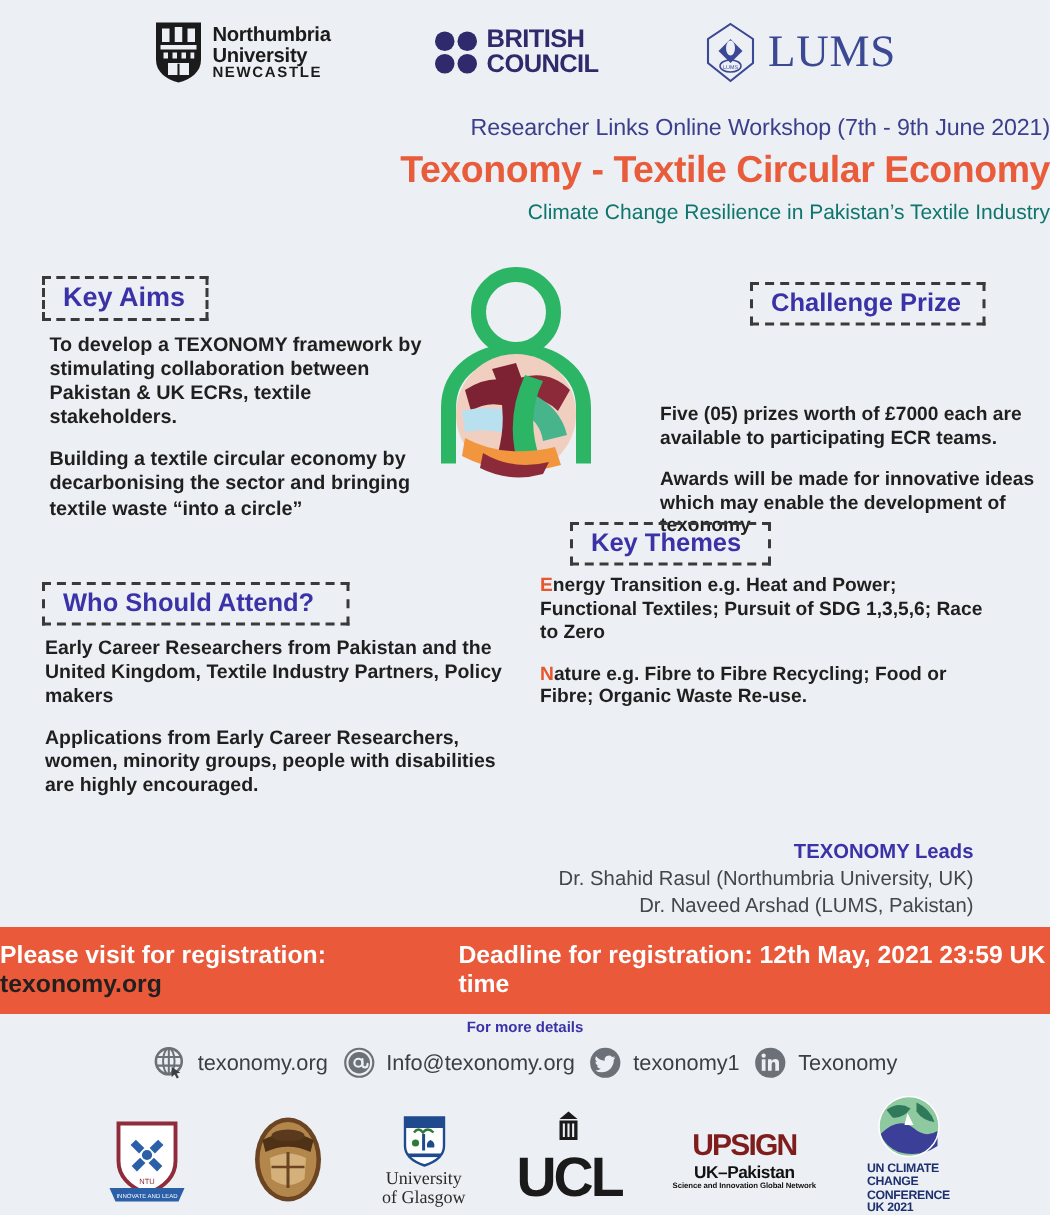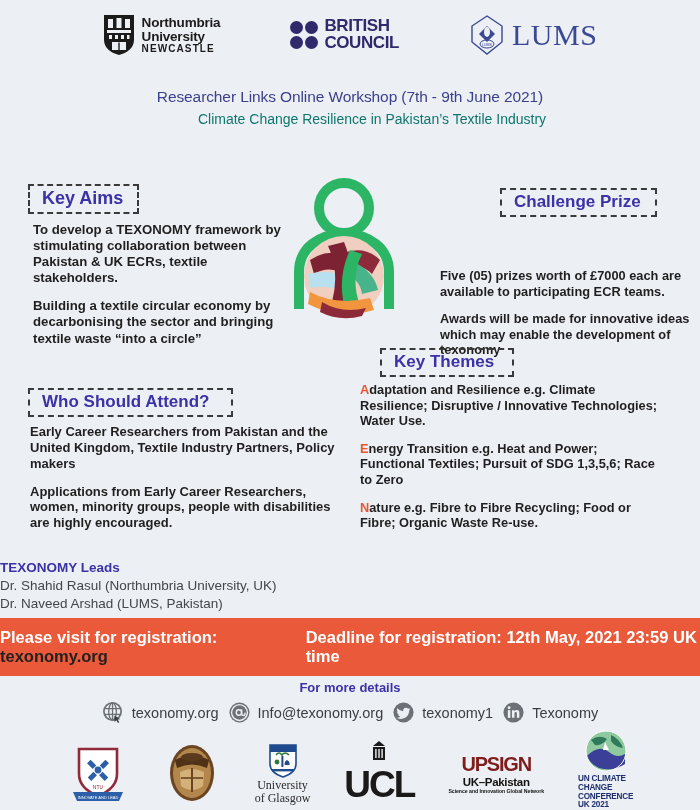--- a/index.html
+++ b/index.html
@@ -30,21 +30,21 @@
   .bc-wrap { display: flex; align-items: center; gap: 6px; }
   .bc-dots { display: grid; grid-template-columns: 13px 13px; grid-template-rows: 13px 13px; gap: 2px; }
   .bc-dots i { display: block; width: 13px; height: 13px; border-radius: 50%; background: #2e2a6b; }
   .bc-text { line-height: 0.98; color: #2e2a6b; font-weight: bold; font-size: 17px; letter-spacing: -0.4px; }
 
   
   .lums-wrap { display: flex; align-items: center; gap: 7px; }
   .lums-text { font-family: "Liberation Serif", serif; font-size: 30px; color: #3b4894; letter-spacing: 0.5px; }
 
   
-  .title-zone { position: absolute; top: 88px; left: 0; width: 700px; text-align: center; }
+  .title-zone { position: absolute; top: 77px; left: 0; width: 700px; text-align: right; }
   .t-line1 { font-size: 15.5px; color: #3b3f8c; letter-spacing: -0.1px; }
   .t-line2 { font-size: 25px; font-weight: bold; color: #e85c3c; margin-top: 4px; letter-spacing: -0.3px; }
   .t-line3 { font-size: 14px; color: #0f766e; margin-top: 5px; padding-left: 44px; }
 
   
   .chip {
     position: absolute;
     border: 2px dashed #3a3a3a;
     border-top-color: transparent;
     padding: 2px 14px 3px 12px;
@@ -54,36 +54,36 @@
 
   
   .body-text { position: absolute; color: #1f1f1f; font-weight: bold; line-height: 1.22; }
   .body-text p + p { margin-top: 12px; }
   .theme-letter { color: #e8562f; }
 
   
   .center-graphic { position: absolute; left: 288px; top: 176px; width: 112px; height: 148px; }
 
   
-  .leads { position: absolute; top: 560px; left: 0; width: 649px; text-align: left; }
+  .leads { position: absolute; top: 560px; left: 0; width: 649px; text-align: right; }
   .leads-title { font-size: 13.5px; font-weight: bold; color: #3b32a8; }
   .leads-name { font-size: 13.5px; color: #42474c; margin-top: 3px; }
 
   
   .banner {
     position: absolute; top: 618px; left: 0; width: 700px; height: 58px;
     background: #ea593a; display: flex; flex-direction: row;
     align-items: center; justify-content: center; gap: 3px;
   }
   .banner-line { color: #ffffff; font-weight: bold; font-size: 16.5px; }
   .banner-line b { color: #221f1f; }
 
   
   .contact-zone { position: absolute; top: 680px; left: 0; width: 700px; text-align: center; }
-  .contact-head { font-size: 13px; font-weight: bold; color: #3b32a8; }
+  .contact-head { font-size: 10px; font-weight: bold; color: #3b32a8; }
   .contact-row { display: flex; align-items: center; justify-content: center; gap: 9px; margin-top: 6px; }
   .contact-item { display: flex; align-items: center; gap: 7px; }
   .contact-label { font-size: 14.5px; color: #3a3f44; }
   .ci { width: 23px; height: 23px; flex: 0 0 23px; }
 
   
   .bottom-logos {
     position: absolute; top: 736px; left: 0; width: 700px; height: 74px;
     display: flex; align-items: center; justify-content: center; gap: 34px;
   }
@@ -146,20 +146,21 @@
         <ellipse cx="18" cy="18" rx="3" ry="5" fill="#eceff3"></ellipse>
         <ellipse cx="18" cy="30" rx="7" ry="4" fill="none" stroke="#3b4894" stroke-width="1"></ellipse>
         <text x="18" y="32" font-size="3.6" fill="#3b4894" text-anchor="middle" font-family="Liberation Sans, sans-serif">LUMS</text>
       </svg>
       <div class="lums-text">LUMS</div>
     </div>
   </div>
 
   <div class="title-zone">
     <div class="t-line1">Researcher Links Online Workshop (7th - 9th June 2021)</div>
+    <div class="t-line2">Texonomy - Textile Circular Economy</div>
     <div class="t-line3">Climate Change Resilience in Pakistan’s Textile Industry</div>
   </div>
 
   <div class="center-graphic">
     <svg width="112" height="148" viewBox="0 0 112 148">
       <circle cx="56" cy="32" r="25" fill="none" stroke="#2cb565" stroke-width="10"></circle>
       <path d="M11 128 V96 C11 72 31 58 56 58 C81 58 101 72 101 96 V128" fill="none" stroke="#2cb565" stroke-width="10" stroke-linecap="square"></path>
       <g>
         <circle cx="56" cy="100" r="40" fill="#f0cfc0"></circle>
         <path d="M22 84 Q40 72 58 80 L54 96 Q38 90 26 98 Z" fill="#7d2233"></path>
@@ -189,23 +190,20 @@
   <div class="body-text" style="left:440px; top:222px; width:252px; font-size:12.8px;margin-top:46px;">
     <p>Five (05) prizes worth of £7000 each are available to participating ECR teams.</p>
     <p>Awards will be made for innovative ideas which may enable the development of texonomy</p>
   </div>
 
   <div class="chip topless" style="left:380px; top:348px; padding-right:18px;">
     <span style="font-size:17px;">Key Themes</span>
   </div>
   <div class="body-text" style="left:360px; top:382px; width:300px; font-size:12.8px;">
     <p>
-      <span class="theme-letter">A</span><span>daptation and Resilience e.g. Climate Resilience; Disruptive / Innovative Technologies; Water Use.</span>
-    </p>
-    <p>
       <span class="theme-letter">E</span><span>nergy Transition e.g. Heat and Power; Functional Textiles; Pursuit of SDG 1,3,5,6; Race to Zero</span>
     </p>
     <p>
       <span class="theme-letter">N</span><span>ature e.g. Fibre to Fibre Recycling; Food or Fibre; Organic Waste Re-use.</span>
     </p>
   </div>
 
   <div class="chip" style="left:28px; top:388px; border-top:2px dashed #3a3a3a; padding-right:22px;">
     <span style="font-size:17px;">Who  Should Attend?</span>
   </div>

